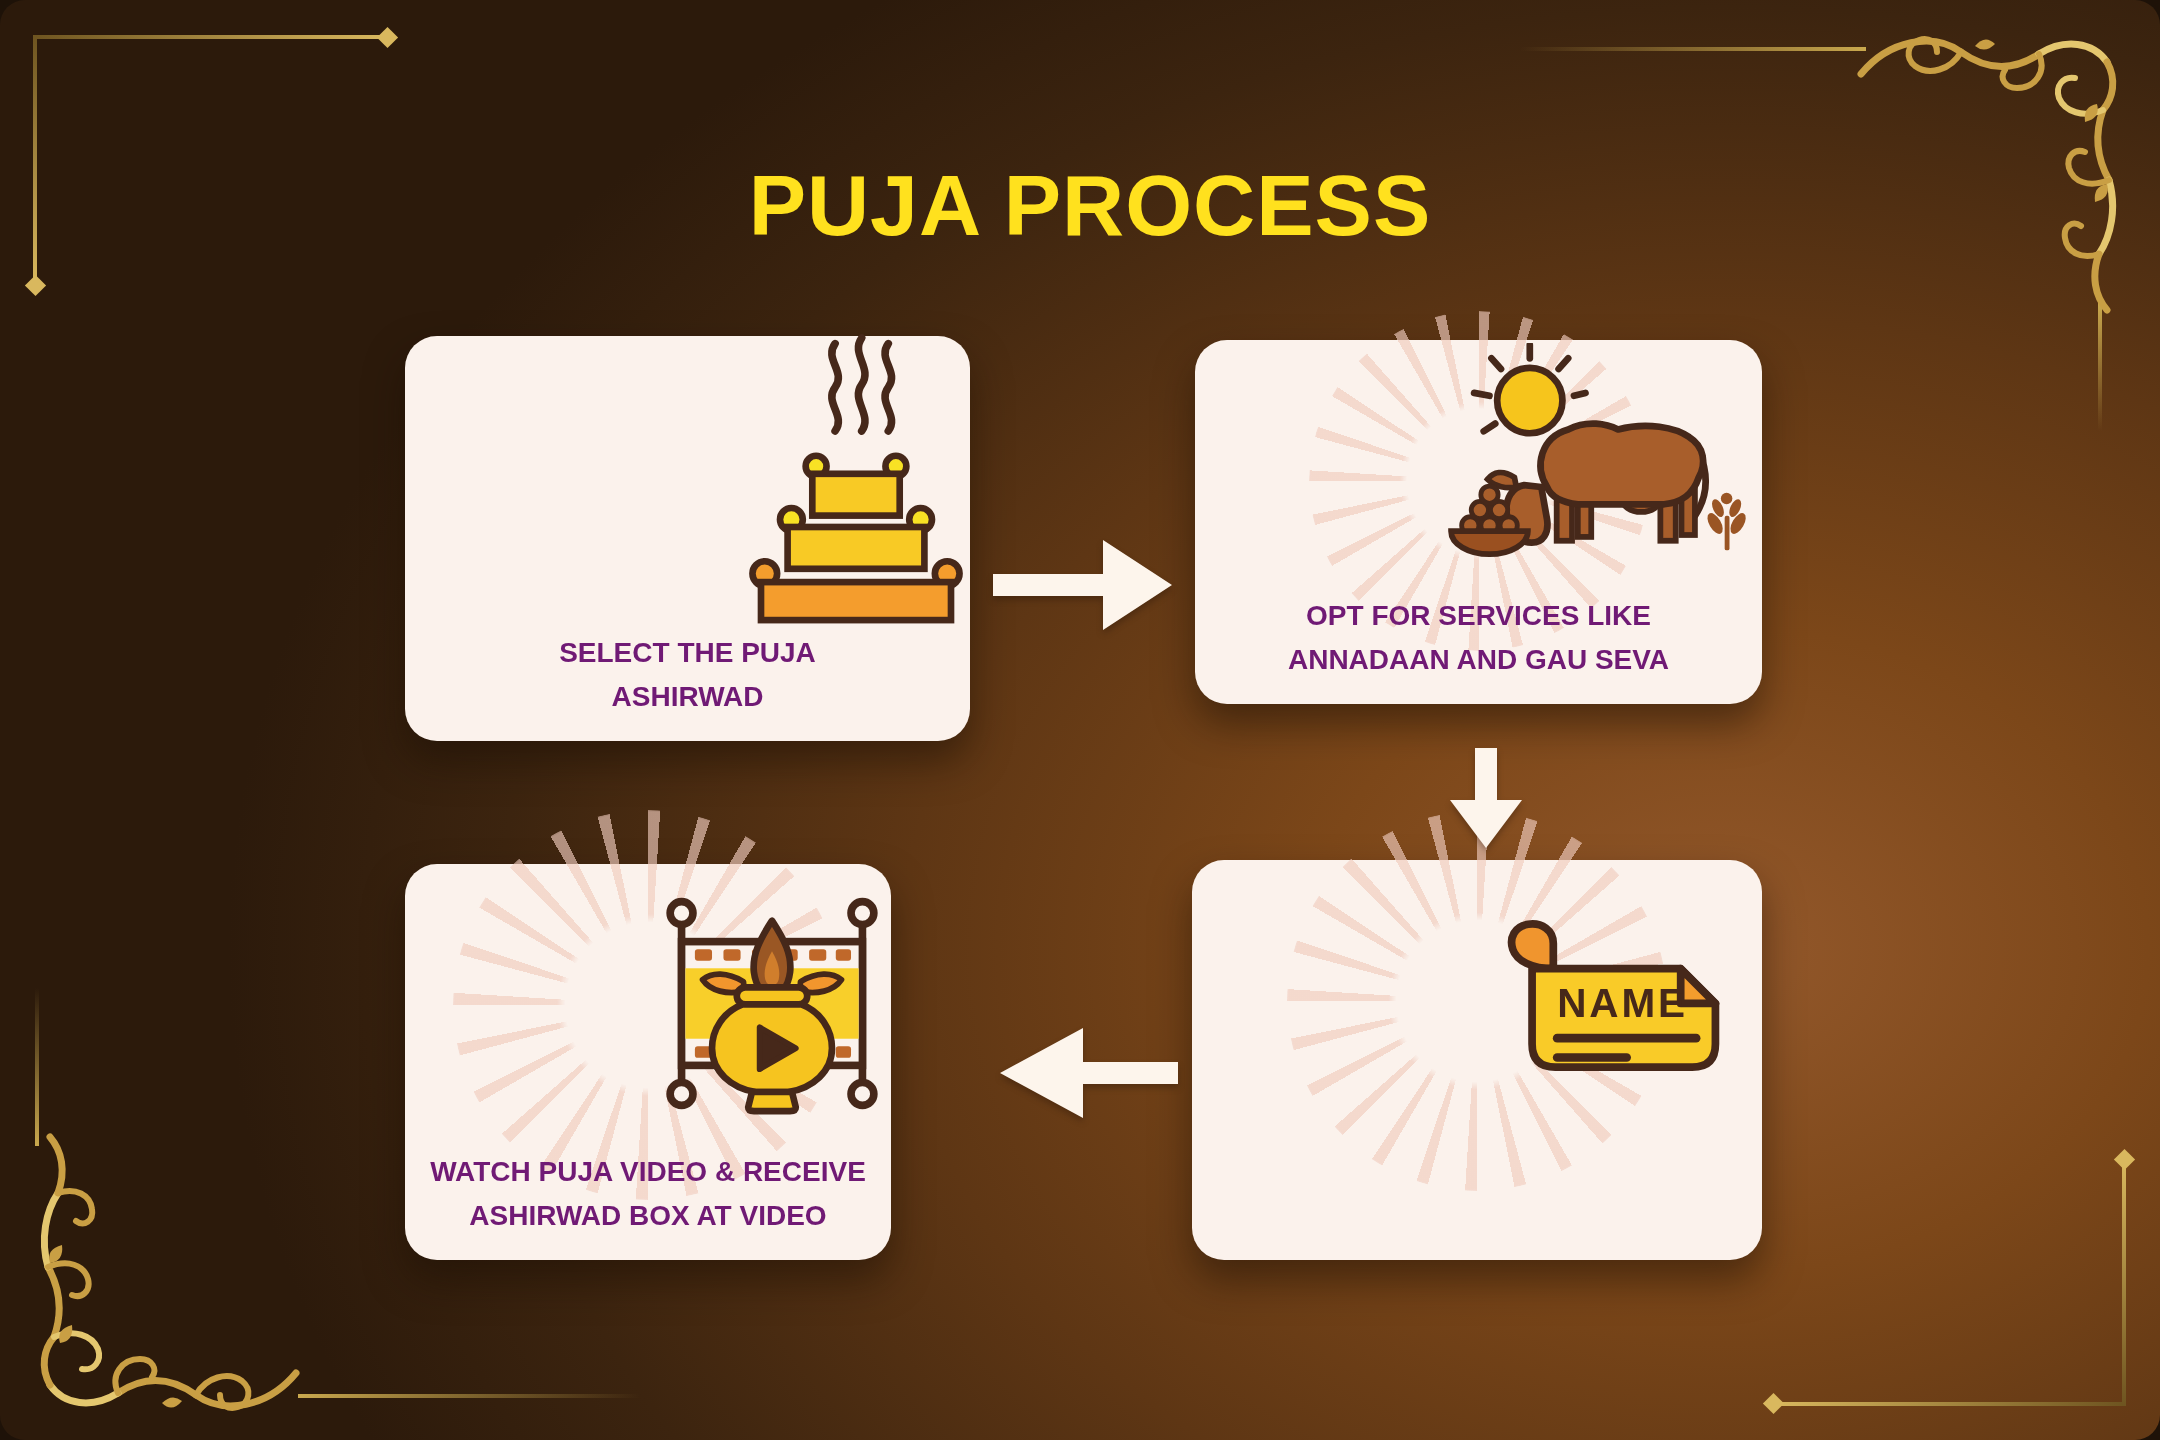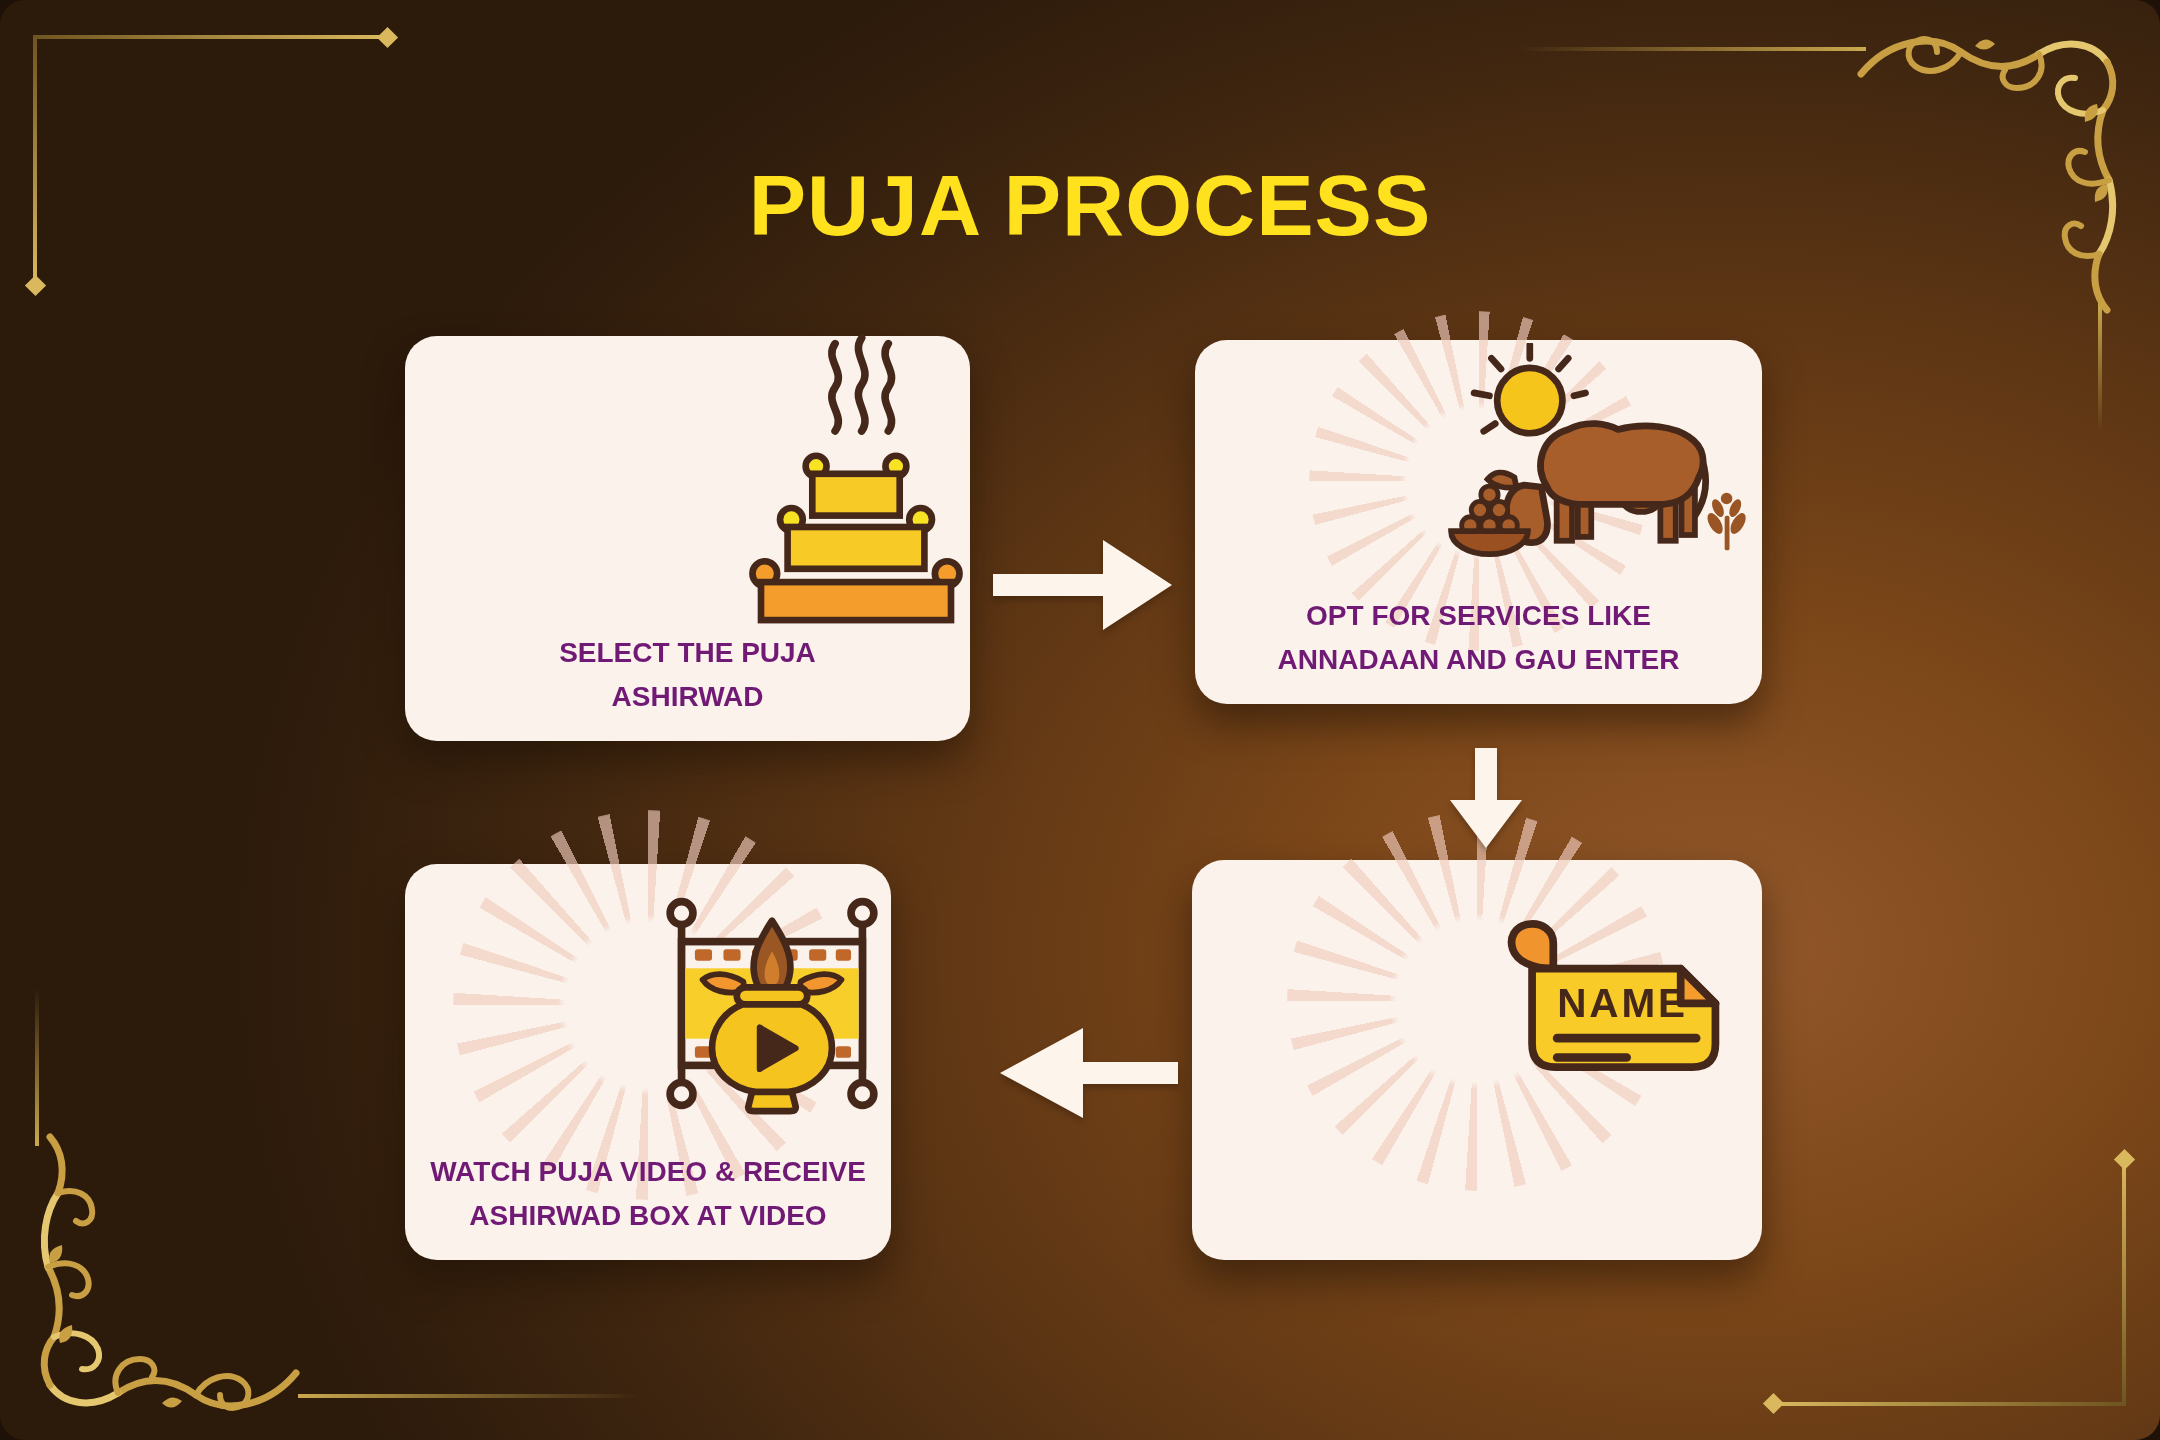--- a/index.html
+++ b/index.html
@@ -183,21 +183,21 @@
           <ellipse cx="293" cy="188" rx="6" ry="12" transform="rotate(-30 293 188)"></ellipse>
           <ellipse cx="317" cy="188" rx="6" ry="12" transform="rotate(30 317 188)"></ellipse>
           <ellipse cx="296" cy="172" rx="5" ry="10" transform="rotate(-25 296 172)"></ellipse>
           <ellipse cx="314" cy="172" rx="5" ry="10" transform="rotate(25 314 172)"></ellipse>
           <circle cx="305" cy="162" r="6"></circle>
         </g>
       </svg>
     </div>
     <div class="caption">
       <div>OPT FOR SERVICES LIKE</div>
-      <div>ANNADAAN AND GAU ENTER</div>
+      <div>ANNADAAN AND GAU SEVA</div>
     </div>
   </div>
 
   <div class="card" id="card3">
     <div class="sunburst"></div>
     <div class="icon-zone">
       <svg width="290" height="193" viewBox="0 0 300 200">
         <path d="M84,66 L84,40 C84,26 72,18 58,20 C44,22 38,34 42,46 C46,58 62,66 84,66 Z" fill="#F0952E" stroke="#46281A" stroke-width="8" stroke-linejoin="round"></path>
         <path d="M84,66 H216 L252,102 V144 Q252,168 228,168 H86 Q62,168 62,144 V66 Z" fill="#F9CB28" stroke="#46281A" stroke-width="8" stroke-linejoin="round"></path>
         <path d="M216,66 L252,102 H216 Z" fill="#F49D2D" stroke="#46281A" stroke-width="8" stroke-linejoin="round"></path>

